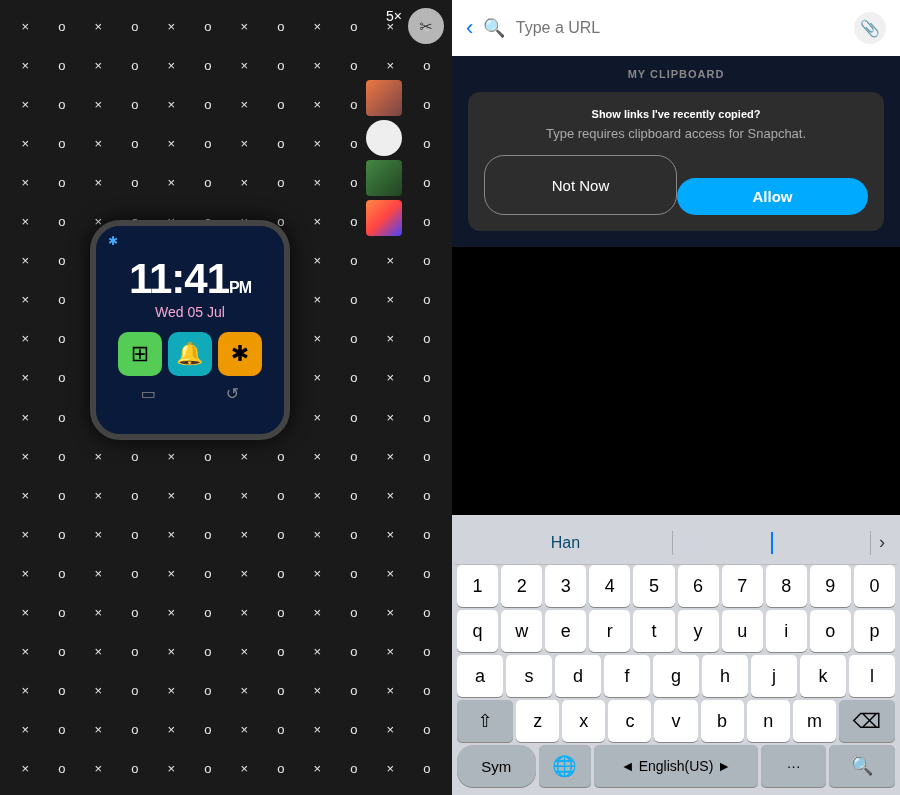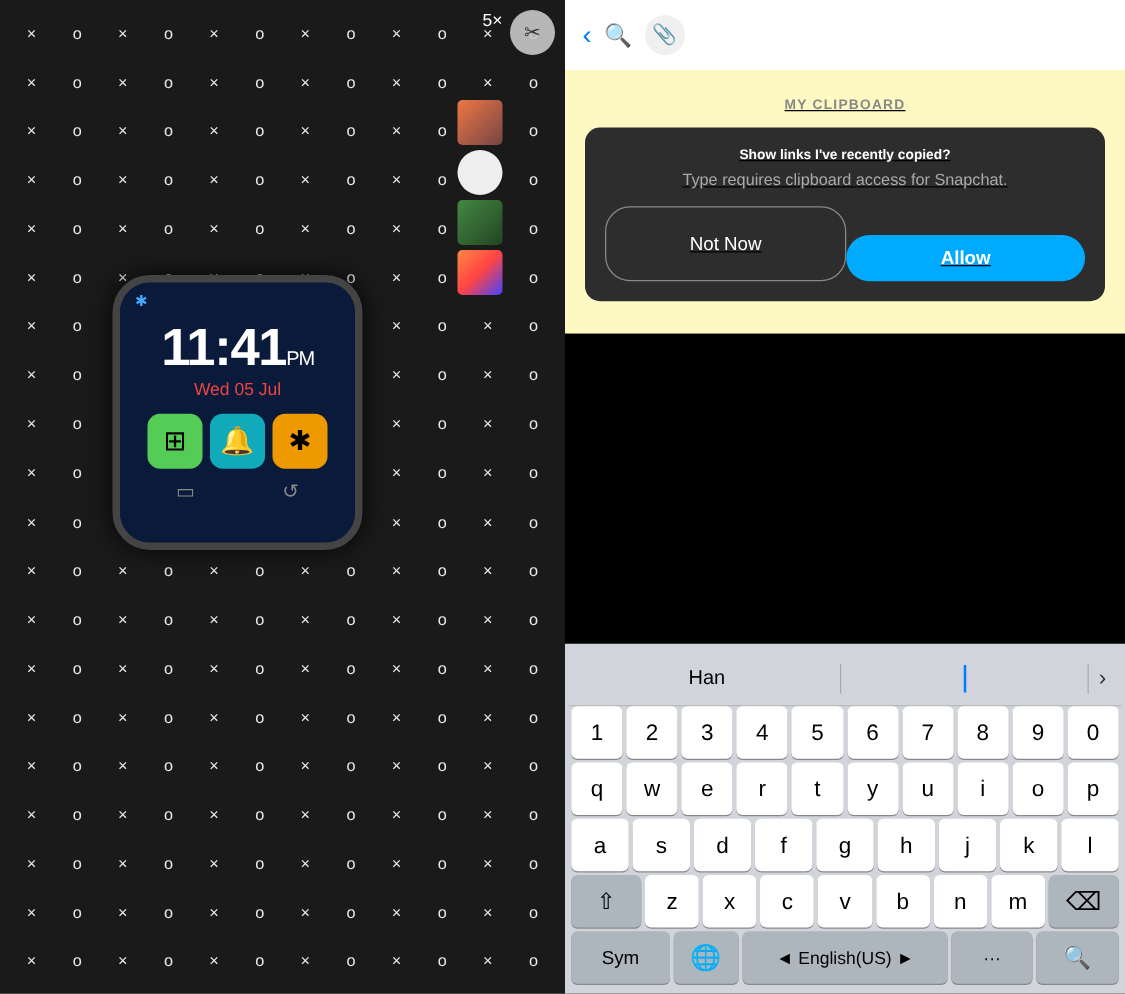--- a/index.html
+++ b/index.html
@@ -90,25 +90,25 @@
     .watch-time {
       color: white;
       font-size: 42px;
       font-weight: bold;
       line-height: 1;
       letter-spacing: -1px;
     }
 
     .watch-ampm {
       font-size: 16px;
-      font-weight: normal;
+      font-weight: bold;
     }
 
     .watch-date {
-      color: #ef4444;
+      color: #f9a8d4;
       font-size: 14px;
       margin-top: 4px;
     }
 
     .watch-icons {
       display: flex;
       gap: 6px;
       margin-top: 12px;
     }
 
@@ -239,23 +239,22 @@
       background: #f0f0f0;
       display: flex;
       align-items: center;
       justify-content: center;
       color: #555;
       font-size: 16px;
     }
 
     
     .clipboard-section {
-      background: #fef9c3;
-      padding: 22px 16px;
-      text-decoration: underline;
+      background: #0f172a;
+      padding: 12px 16px;
     }
 
     .clipboard-label {
       text-align: center;
       color: #888;
       font-size: 11px;
       font-weight: 600;
       letter-spacing: 1px;
       margin-bottom: 12px;
     }
@@ -332,21 +331,21 @@
       align-items: center;
       padding: 8px 4px;
       border-bottom: 1px solid #bbb;
       height: 44px;
     }
 
     .suggestion-item {
       flex: 1;
       text-align: center;
       font-size: 16px;
-      color: #000000;
+      color: #0c4a6e;
       padding: 4px 8px;
     }
 
     .suggestion-divider {
       width: 1px;
       height: 24px;
       background: #aaa;
     }
 
     .suggestion-cursor {
@@ -411,21 +410,21 @@
       display: flex;
       gap: 3px;
       padding: 0 2px 4px;
       align-items: center;
     }
 
     .key-sym {
       flex: 1.2;
       height: 42px;
       background: #adb5bd;
-      border-radius: 5px;
+      border-radius: 16px;
       display: flex;
       align-items: center;
       justify-content: center;
       font-size: 15px;
       color: #000;
       box-shadow: 0 1px 0 #888;
       cursor: pointer;
     }
 
     .key-emoji {
@@ -769,20 +768,21 @@
       </div>
     </div>
   </div>
 </div>
 
 <div class="right-panel">
 
   <div class="url-bar">
     <div class="url-back-btn">‹</div>
     <div class="url-search-icon">🔍</div>
+    <input class="url-input" type="text" readonly="" placeholder="Type a URL" style="">
     <div class="url-attach-btn">📎</div>
   </div>
 
   <div class="clipboard-section">
     <div class="clipboard-label">MY CLIPBOARD</div>
     <div class="clipboard-card">
       <div class="clipboard-question">Show links I've recently copied?</div>
       <div class="clipboard-subtitle">Type requires clipboard access for Snapchat.</div>
       <div class="clipboard-buttons">
         <button class="btn-not-now">Not Now</button>

